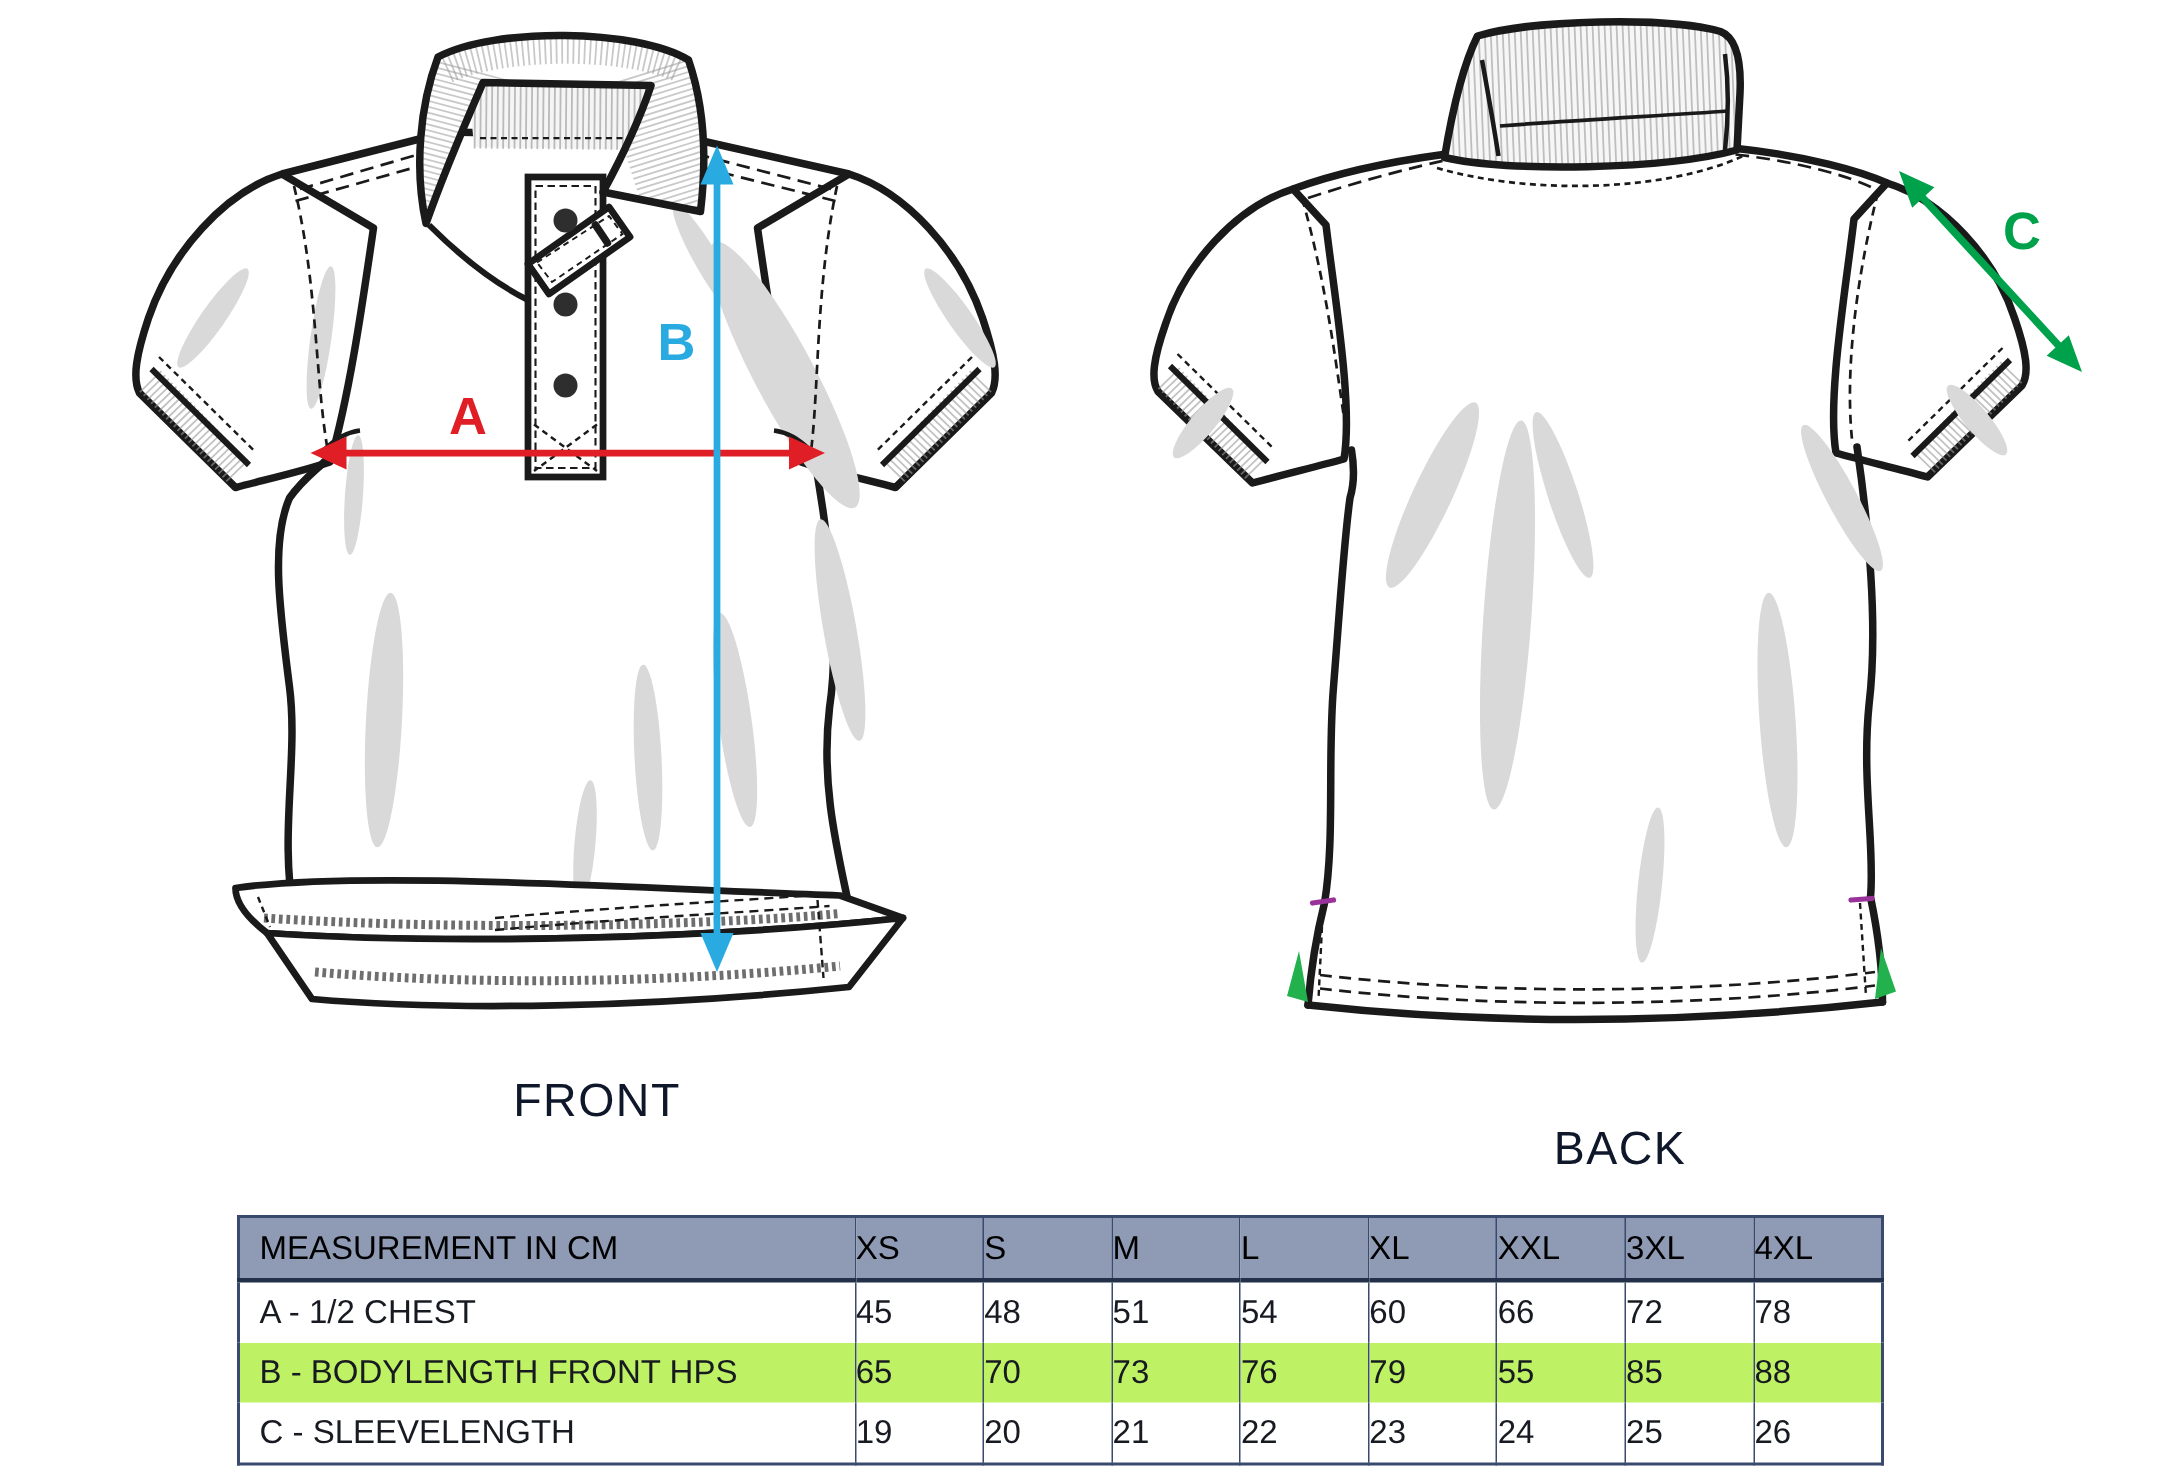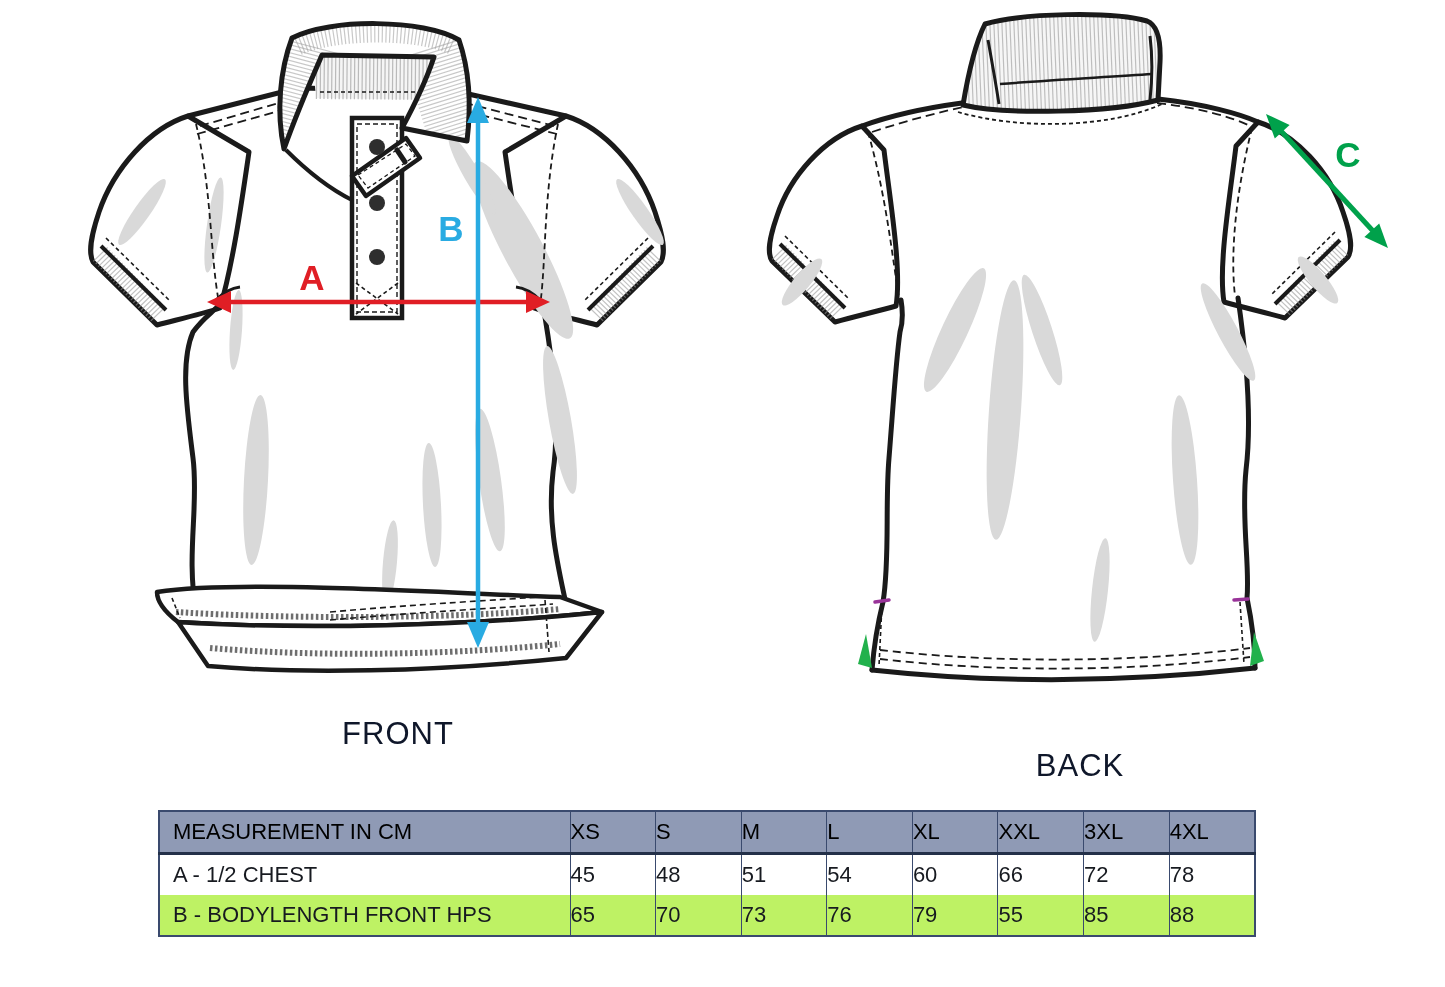--- a/index.html
+++ b/index.html
@@ -268,14 +268,25 @@
       <td>B - BODYLENGTH FRONT HPS</td>
       <td>65</td>
       <td>70</td>
       <td>73</td>
       <td>76</td>
       <td>79</td>
       <td>55</td>
       <td>85</td>
       <td>88</td>
     </tr>
+    <tr>
+      <td>C - SLEEVELENGTH</td>
+      <td>19</td>
+      <td>20</td>
+      <td>21</td>
+      <td>22</td>
+      <td>23</td>
+      <td>24</td>
+      <td>25</td>
+      <td>26</td>
+    </tr>
   </tbody>
 </table>
 
 </body></html>

